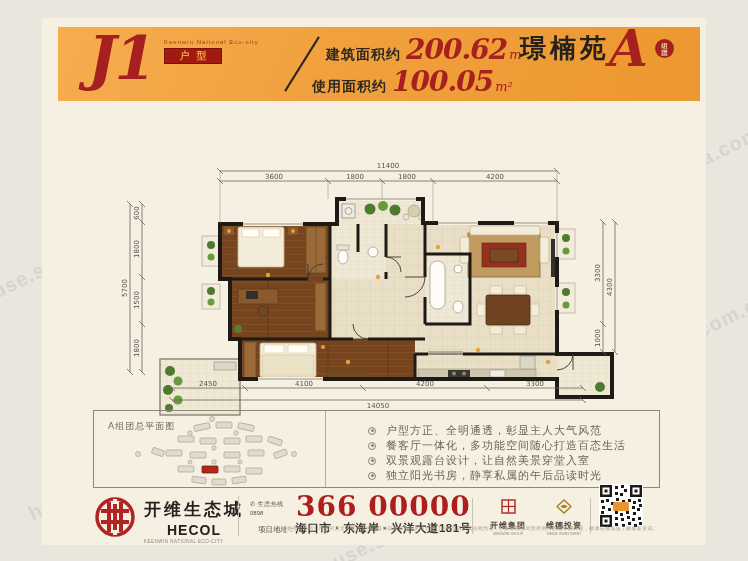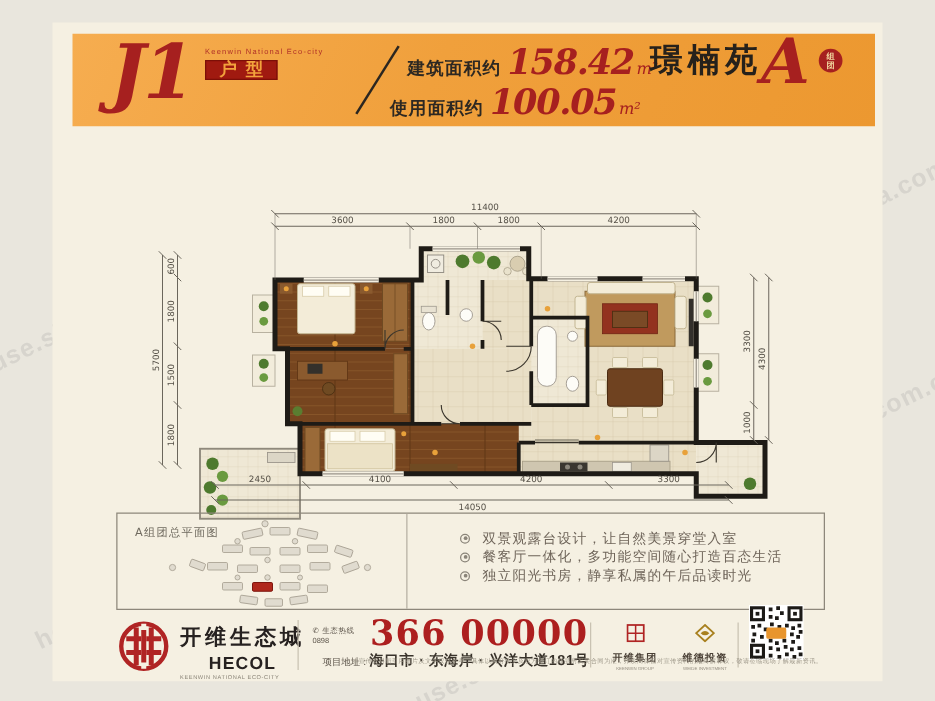--- a/index.html
+++ b/index.html
@@ -11,21 +11,21 @@
       transform:rotate(-26deg);white-space:nowrap;pointer-events:none;letter-spacing:1px;}
   
   .band{position:absolute;left:16px;top:9px;width:642px;height:74px;
         background:linear-gradient(115deg,#f6ad50 0%,#f0a03c 45%,#ec9830 100%);}
   .unit-code{position:absolute;left:30px;top:-4px;font-family:"DejaVu Serif",serif;
         font-style:italic;font-weight:900;font-size:60px;color:#a6201f;letter-spacing:-2px;}
   .type-block{position:absolute;left:106px;top:11px;}
   .type-cn{font-size:18px;font-weight:900;color:#2d2822;letter-spacing:2px;}
   .type-en{font-size:6px;color:#b03028;letter-spacing:1px;margin-top:1px;}
   .type-tag{margin-top:3px;width:58px;height:16px;background:#a01a10;border:1px solid #7c0f07;
-        color:#f2a33c;font-size:14px;font-weight:900;letter-spacing:7px;
+        color:#f2a33c;font-size:10px;font-weight:900;letter-spacing:7px;
         display:flex;align-items:center;justify-content:center;padding-left:7px;box-sizing:border-box;}
   .slash{position:absolute;left:243px;top:5px;width:2px;height:64px;background:#2b2620;
         transform:rotate(32deg);}
   .areas{position:absolute;left:268px;top:6px;color:#2d2822;}
   .area-row{display:flex;align-items:baseline;height:32px;}
   .area-row.second{margin-left:-14px;}
   .area-label{font-size:14px;font-weight:900;letter-spacing:1px;}
   .area-value{font-family:"DejaVu Serif",serif;font-style:italic;font-weight:900;
         font-size:28px;color:#a6201f;margin-left:5px;letter-spacing:-1px;}
   .area-unit{font-family:"DejaVu Serif",serif;font-style:italic;font-size:13px;color:#a6201f;margin-left:2px;}
@@ -88,21 +88,21 @@
     <div class="band">
       <div class="unit-code">J1</div>
       <div class="type-block">
         <div class="type-en">Keenwin National Eco-city</div>
         <div class="type-tag">户型</div>
       </div>
       <div class="slash"></div>
       <div class="areas">
         <div class="area-row">
           <span class="area-label">建筑面积约</span>
-          <span class="area-value">158.42</span>
+          <span class="area-value">200.62</span>
           <span class="area-unit">m²</span>
         </div>
         <div class="area-row second">
           <span class="area-label">使用面积约</span>
           <span class="area-value">100.05</span>
           <span class="area-unit">m²</span>
         </div>
       </div>
       <div class="proj-name">璟楠苑</div>
       <div class="proj-letter">A</div>
@@ -383,25 +383,29 @@
             <circle cx="120" cy="51" r="2.2"></circle>
               <circle cx="96" cy="51" r="2"></circle>
               <circle cx="146" cy="51" r="2"></circle>
           </g>
           <rect x="108" y="55" width="16" height="7" rx="1" fill="#b0281c" stroke="#7e160e" stroke-width="0.8"></rect>
         </svg>
       </div>
       <div class="bullets-cell">
         <div class="bullet-row">
           <span class="bullet-dot"></span>
-          <span class="bullet-text">双景观露台设计，让自然美景穿堂入室</span>
+          <span class="bullet-text">户型方正、全明通透，彰显主人大气风范</span>
         </div>
         <div class="bullet-row">
           <span class="bullet-dot"></span>
           <span class="bullet-text">餐客厅一体化，多功能空间随心打造百态生活</span>
+        </div>
+        <div class="bullet-row">
+          <span class="bullet-dot"></span>
+          <span class="bullet-text">双景观露台设计，让自然美景穿堂入室</span>
         </div>
         <div class="bullet-row">
           <span class="bullet-dot"></span>
           <span class="bullet-text">独立阳光书房，静享私属的午后品读时光</span>
         </div>
       </div>
     </div>
 
     <div style="position:absolute;left:52px;top:478px;">
       <svg width="42" height="42" viewBox="0 0 42 42">

